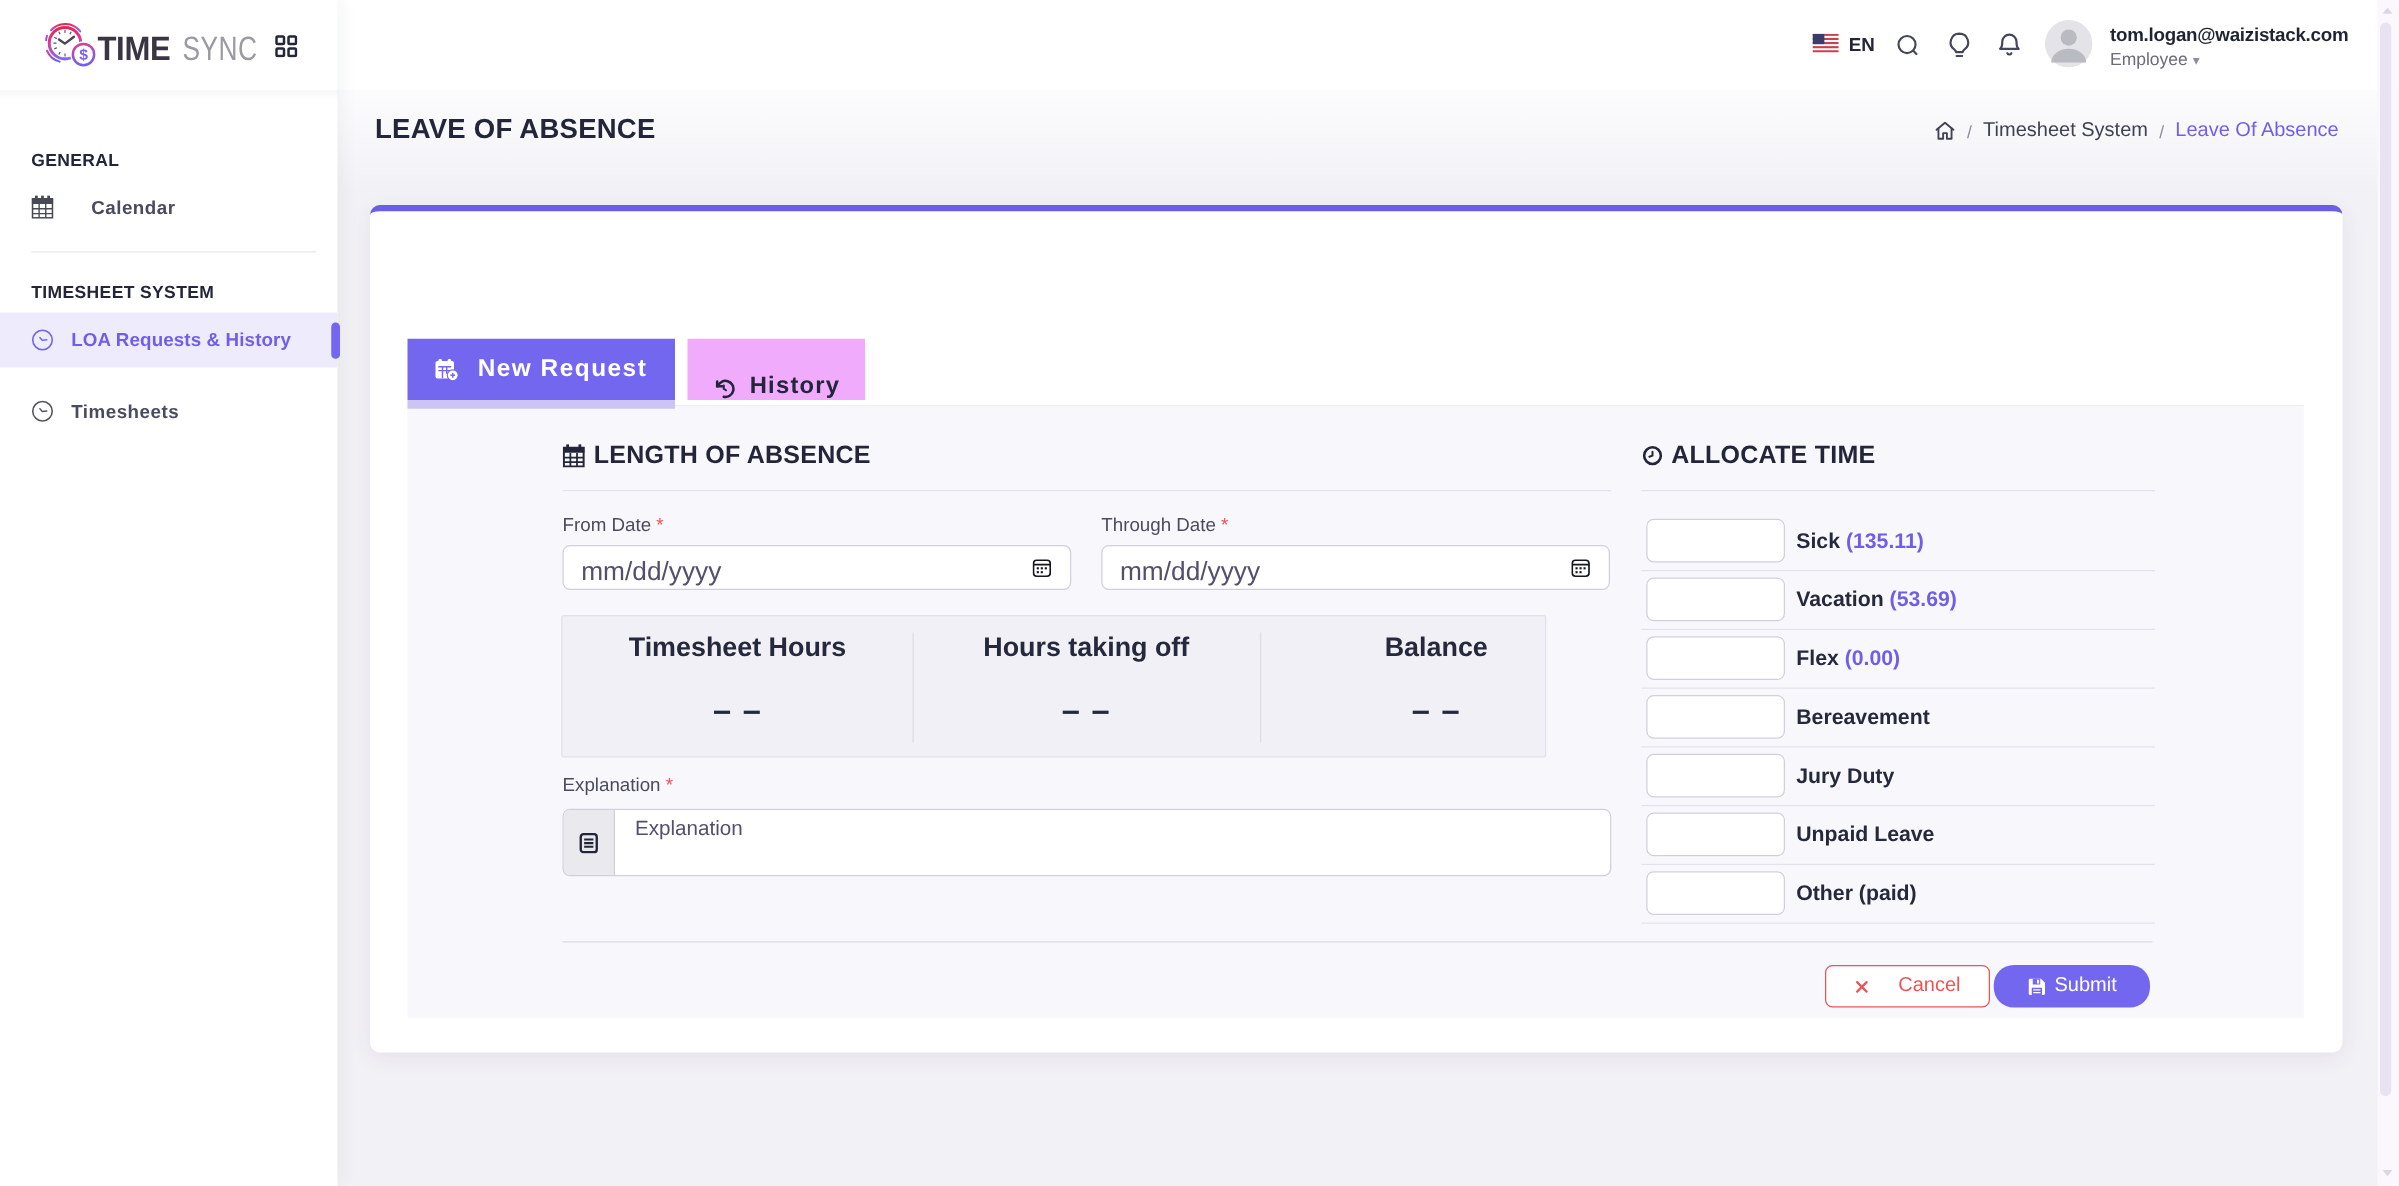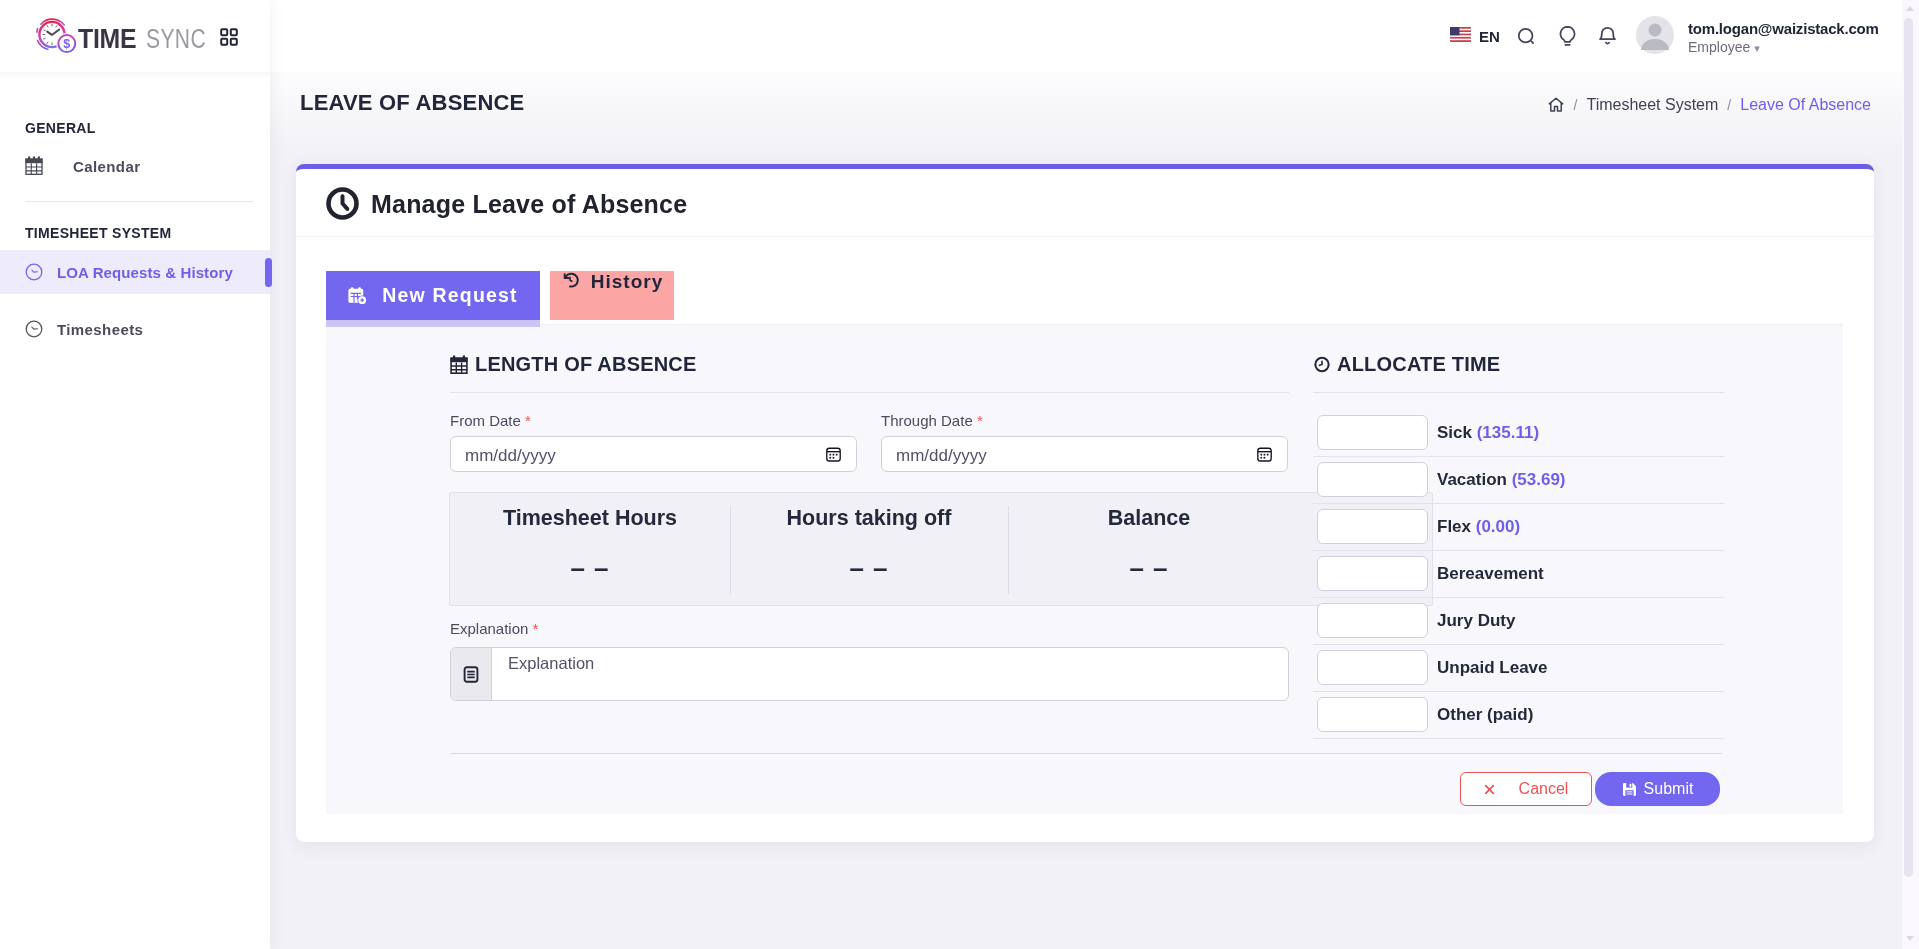--- a/index.html
+++ b/index.html
@@ -29,32 +29,32 @@
   .email { position:absolute; left:1688px; top:20px; font-size:15px; font-weight:bold; color:#1f2433; letter-spacing:-0.2px; }
   .role { position:absolute; left:1688px; top:39px; font-size:14px; color:#6d6a7c; }
   
   .card { position:absolute; left:296px; top:164px; width:1578px; height:678px; background:#fff;
     border-radius:8px; border-top:5px solid #6a5de8; box-shadow:0 4px 18px rgba(75,70,92,.08); }
   .chead { position:absolute; left:0; top:0; width:100%; height:68px; border-bottom:1px solid #f0eff4; }
   .ctitle { position:absolute; left:75px; top:21px; font-size:25px; font-weight:bold; color:#21242e; letter-spacing:0.2px; }
   .tabs { position:absolute; left:30px; top:102px; display:flex;gap:10px; }
   .tab1 { width:214px; height:49px; background:#7367f0; color:#fff; font-size:19.5px; font-weight:bold;
     display:flex; align-items:center; justify-content:center; gap:15px; letter-spacing:1.2px; }
-  .tab2 { width:124px; height:49px; background:#fca5a5; color:#23263a; font-size:19px; font-weight:600;
-    display:flex; align-items:flex-start; justify-content:center; gap:12px; letter-spacing:1px; }
+  .tab2 { width:142px; height:49px; background:#f0abfc; color:#23263a; font-size:19px; font-weight:600;
+    display:flex; align-items:flex-end; justify-content:center; gap:12px; letter-spacing:1px; }
   .panel { position:absolute; left:30px; top:155px; width:1517px; height:490px; background:#f8f8fc; border-top:1px solid #efedf5; }
   .activeline { position:absolute; left:30px; top:151px; width:214px; height:7px; background:#cbc4f4; z-index:2; }
   .sechead { position:absolute; font-size:20px; font-weight:bold; color:#23263a; letter-spacing:0.2px; }
   .hdiv { position:absolute; height:1px; background:#e3e1eb; }
   .flabel { position:absolute; font-size:15px; color:#4b4b5f; }
   .req { color:#ea5455; }
   .dinput { position:absolute; width:407px; height:36px; background:#fff; border:1px solid #d2cfdd; border-radius:6px; }
-  .dinput .ph { position:absolute; left:14px; top:9px; font-size:17px; color:#54506b; }
+  .dinput .ph { position:absolute; left:14px; top:9px; font-size:21px; color:#54506b; }
   .dinput svg { position:absolute; right:15px; top:10px; }
-  .hours { position:absolute; left:123px; top:167px; width:984px; height:114px; background:#f1f0f6;
+  .hours { position:absolute; left:123px; top:167px; width:788px; height:114px; background:#f1f0f6;
     border:1px solid #e2e0ea; border-radius:2px;padding-left:16px; }
   .hcol { position:absolute; top:0; height:100%; }
   .hcol .ht { position:absolute; top:13px; width:100%; text-align:center; font-size:21.5px; font-weight:bold; color:#25293c; }
   .hcol .hd { position:absolute; top:60px; width:100%; text-align:center; font-size:26px; font-weight:bold; color:#25293c; letter-spacing:1px; }
   .vdiv { position:absolute; top:13px; height:88px; width:1px; background:#dddbe6; }
   .egroup { position:absolute; left:124px; top:322px; width:839px; height:54px; border:1px solid #d2cfdd; border-radius:6px; background:#fff; display:flex; overflow:hidden; }
   .eicon { width:41px; background:#e9e9ee; border-right:1px solid #d2cfdd; display:flex; align-items:center; justify-content:center; }
   .eph { font-size:16.5px; color:#54506b; padding:6px 0 0 16px; }
   .arow-input { position:absolute; width:111px; height:35px; background:#fff; border:1px solid #d2cfdd; border-radius:6px; }
   .alabel { position:absolute; left:1111px; font-size:17px; font-weight:bold; color:#25293c; }
@@ -185,27 +185,20 @@
     </svg>
   <div class="side-item" style="top:264px;color:#6f5fe8;letter-spacing:0.1px;">LOA Requests &amp; History</div>
   <svg style="position:absolute;left:25px;top:320px;" width="18" height="18" viewBox="0 0 24 24" fill="none" stroke="#55555f" stroke-width="1.7" stroke-linecap="round">
       <circle cx="12" cy="12" r="10.4"></circle>
       <path d="M11.7 12.2 9.2 9.4 M11.7 12.2 16.6 11.7" stroke-width="1.5"></path>
     </svg>
   <div class="side-item" style="top:321px;">Timesheets</div>
 </div>
 
 <div class="card">
-  <div class="chead">
-    <svg style="position:absolute;left:30px;top:18px;" width="33" height="33" viewBox="0 0 33 33" fill="none">
-        <circle cx="16.5" cy="16.5" r="14" stroke="#21242e" stroke-width="4.6"></circle>
-        <path d="M16.5 9.2v7.3l4.8 5.4" stroke="#21242e" stroke-width="4" stroke-linecap="round" stroke-linejoin="round"></path>
-      </svg>
-    <div class="ctitle">Manage Leave of Absence</div>
-  </div>
   <div class="tabs">
     <div class="tab1">
       <svg width="19" height="18" viewBox="0 0 19 18">
         <g fill="#fff">
             <rect x="2.8" y="0.2" width="2.6" height="3.4" rx="1"></rect>
             <rect x="10.2" y="0.2" width="2.6" height="3.4" rx="1"></rect>
             <rect x="0.4" y="1.8" width="14.8" height="14" rx="1.6"></rect>
           </g>
         <path d="M2.6 6.4h10.4 M2.6 9.5h10.4 M6 6.4v9.2 M9.4 6.4v5.6" stroke="#7367f0" stroke-width="1.15"></path>
         <circle cx="14.2" cy="13.2" r="4.8" fill="#7367f0"></circle>

